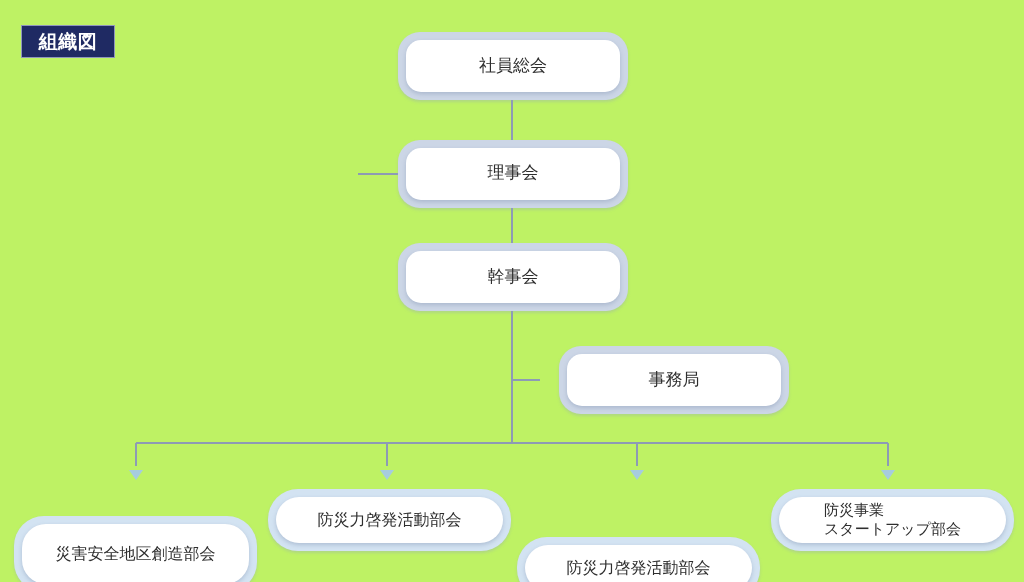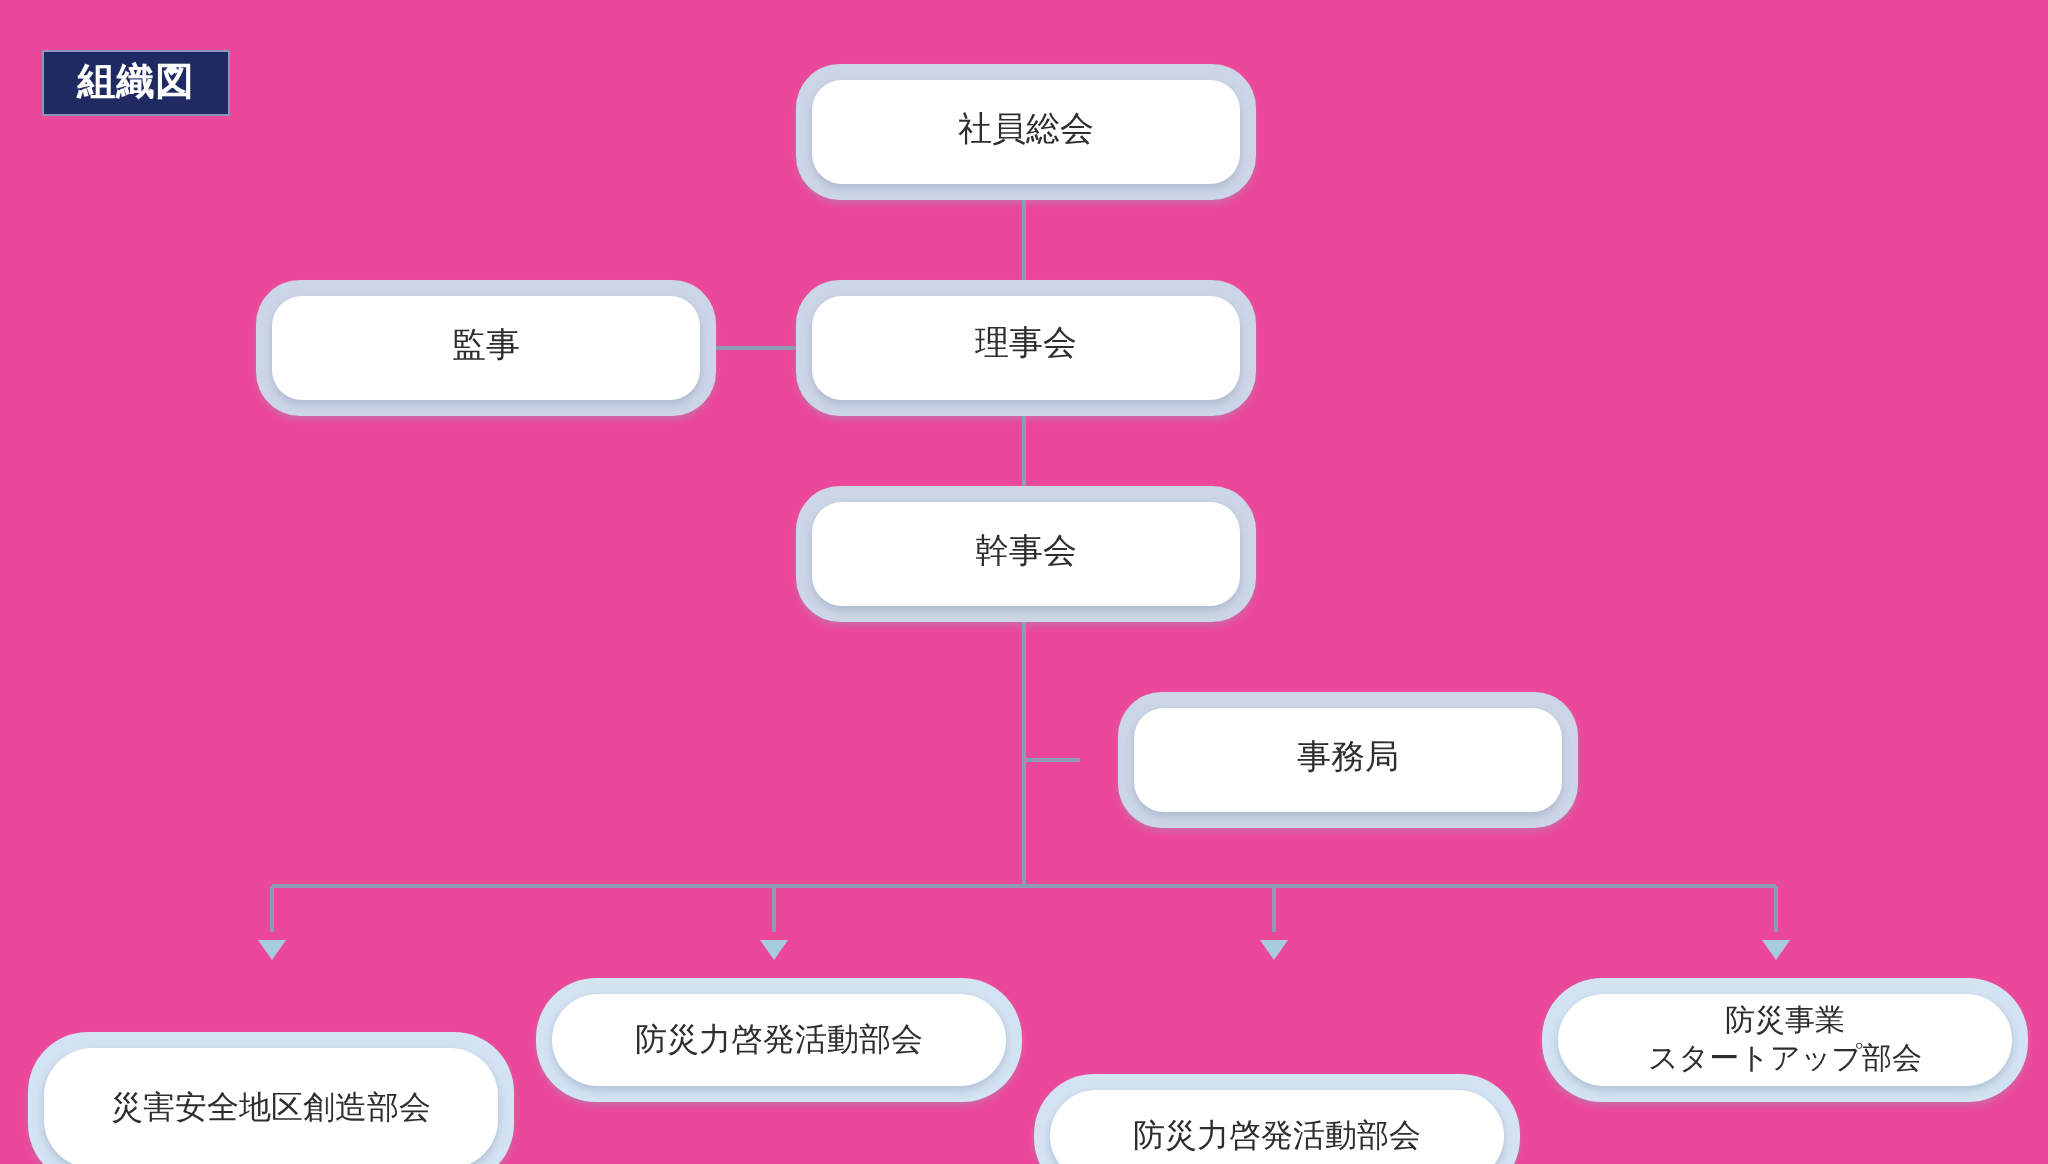--- a/index.html
+++ b/index.html
@@ -11,21 +11,21 @@
     width: 1024px;
     height: 582px;
     background: #ffffff;
     font-family: "DejaVu Sans", "Liberation Sans", sans-serif;
     overflow: hidden;
   }
   #chart-root {
     position: relative;
     width: 1024px;
     height: 582px;
-    background: #ec4899;
+    background: #bef264;
   }
 
   
   .title-badge {
     position: absolute;
     left: 21px;
     top: 25px;
     width: 94px;
     height: 33px;
     background: #1f2a63;
@@ -66,21 +66,20 @@
     left: 8px;
     top: 8px;
     right: 8px;
     bottom: 8px;
     background: #ffffff;
     border-radius: 15px;
     box-shadow: 0 2px 4px rgba(130,148,178,0.45);
     display: flex;
     align-items: center;
     justify-content: center;
-    text-align: center;
     padding: 0 6px;
     box-sizing: border-box;
   }
   .node .node-label {
     color: #2e2e2e;
     font-size: 17px;
     line-height: 1.25;
     white-space: pre-line;
   }
 
@@ -135,25 +134,20 @@
     <path d="M888,443 L888,466" fill="none" stroke="#8d9bb5" stroke-width="2"></path>
     <polygon points="881,470 895,470 888,480" fill="#a6ccde"></polygon>
   </svg>
 
   <div class="node" style="left: 398px; top: 32px; width: 230px; height: 68px;">
     <div class="node-inner">
       <span class="node-label">社員総会</span>
     </div>
   </div>
 
-  <div class="node" style="left: 128px; top: 140px; width: 230px; height: 68px;">
-    <div class="node-inner">
-      <span class="node-label">監事</span>
-    </div>
-  </div>
 
   <div class="node" style="left: 398px; top: 140px; width: 230px; height: 68px; font-family: Liberation Mono, monospace;">
     <div class="node-inner">
       <span class="node-label">理事会</span>
     </div>
   </div>
 
   <div class="node" style="left: 398px; top: 243px; width: 230px; height: 68px;">
     <div class="node-inner">
       <span class="node-label">幹事会</span>

